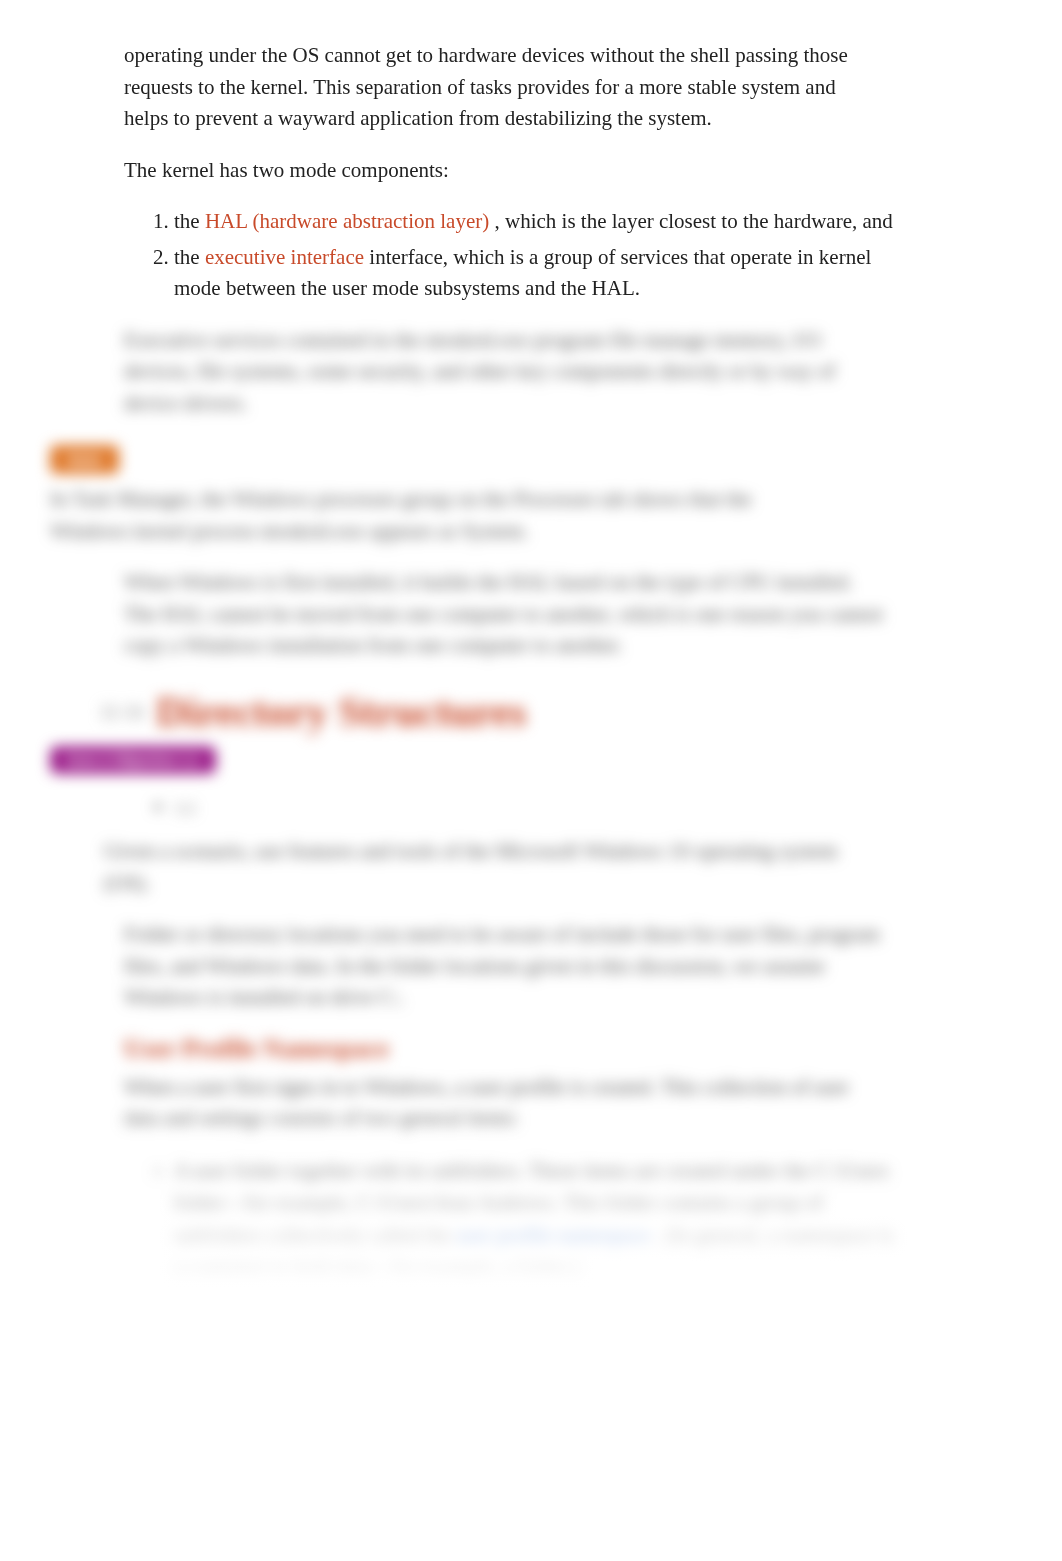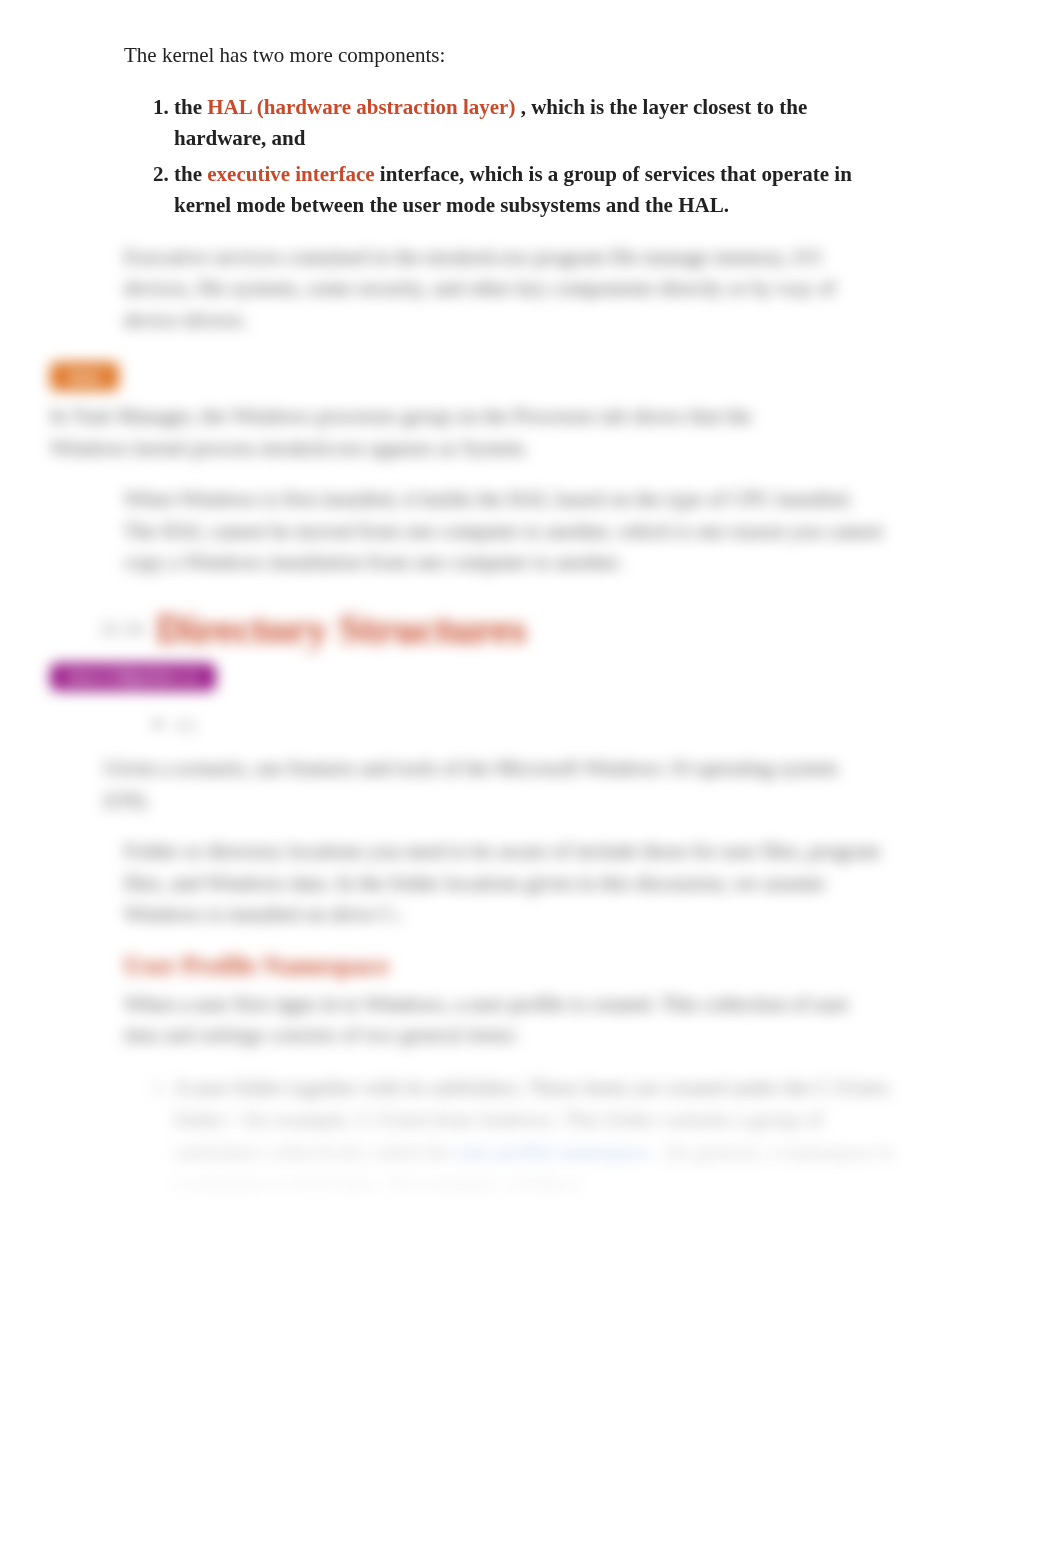--- a/index.html
+++ b/index.html
@@ -21,21 +21,20 @@
     max-width: 760px;
   }
   ol.plain {
     margin: 0 0 20px 24px;
     padding-left: 50px;
     max-width: 730px;
   }
   ol.plain li {
     margin-bottom: 4px;
     line-height: 1.5;
-    font-weight: bold;
   }
   .term {
     color: #c84a2a;
   }
   .note-badge {
     display: inline-block;
     background: #e07a2c;
     color: #fff;
     font-family: Arial, sans-serif;
     font-size: 15px;
@@ -115,22 +114,23 @@
     height: 220px;
     background: linear-gradient(to bottom, rgba(255,255,255,0) 0%, rgba(255,255,255,1) 85%);
     pointer-events: none;
   }
 </style>
 </head>
 <body>
 
 <div class="page">
 
+  <p class="para">operating under the OS cannot get to hardware devices without the shell passing those requests to the kernel. This separation of tasks provides for a more stable system and helps to prevent a wayward application from destabilizing the system.</p>
 
-  <p class="para">The kernel has two more components:</p>
+  <p class="para">The kernel has two mode components:</p>
 
   <ol class="plain">
     <li>
       <span>the </span>
       <span class="term">HAL (hardware abstraction layer)</span>
       <span>, which is the layer closest to the hardware, and</span>
     </li>
     <li>
       <span>the </span>
       <span class="term">executive interface</span>

